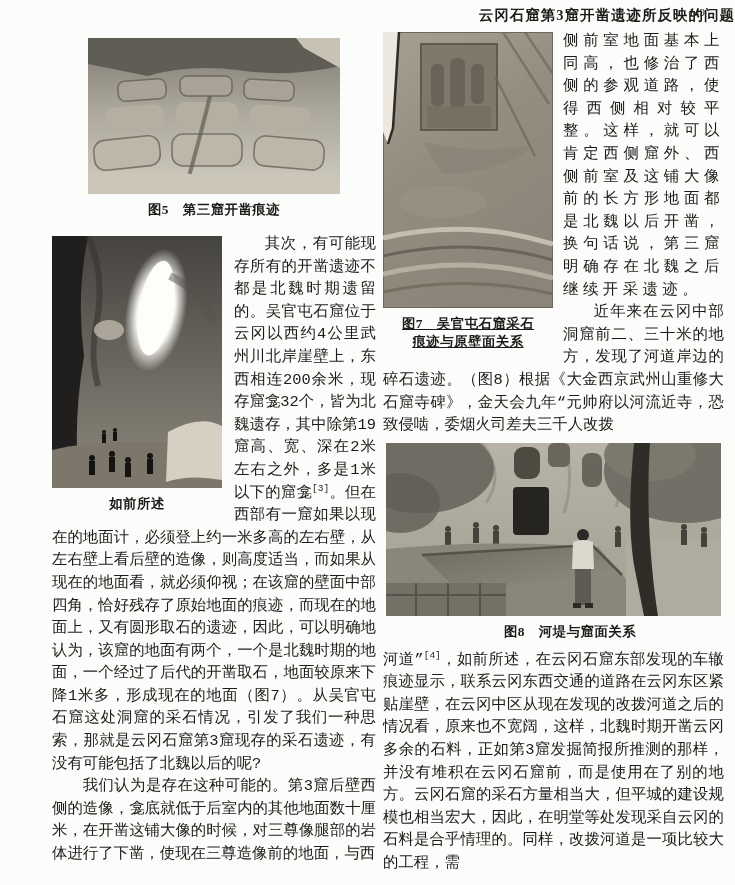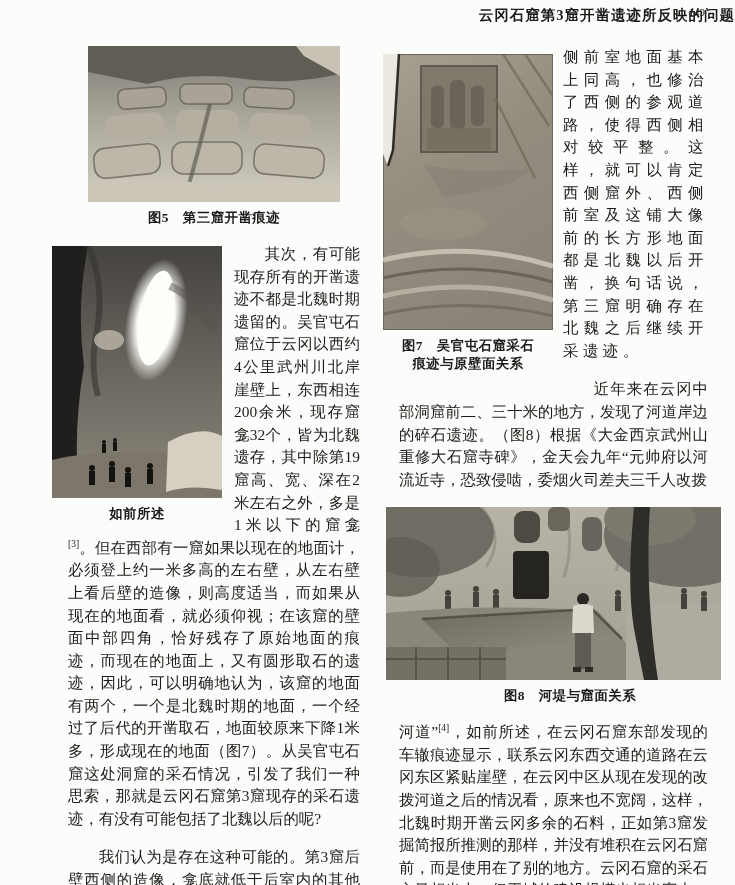--- a/index.html
+++ b/index.html
@@ -9,32 +9,32 @@
     font-family:"Liberation Serif", serif;
   }
   .hdr-title {
     position:absolute; top:6px; left:0; width:100%;
     text-align:right; font-weight:bold; font-size:14.5px; letter-spacing:1px;
   }
   .hdr-page { position:absolute; top:6px; right:30px; font-size:11px; }
   .col { position:absolute; top:30px; }
   .col-left  { left:52px;  width:324px; }
   .col-right { left:383px; width:341px; }
-  p { margin:16px; font-size:15.4px; line-height:22.6px; text-align:justify; text-justify:inter-character; }
+  p { margin:0; font-size:15.4px; line-height:22.6px; text-align:justify; text-justify:inter-character;font-family:Liberation Mono, monospace; }
   .indent { text-indent:2em; }
   .narrowjust { letter-spacing:4.5px; }
   sup { font-size:9.5px; line-height:0; }
   figure { margin:0; padding:0; }
   .figcap {
     font-weight:bold; font-size:13.4px; line-height:18px;
     text-align:center; margin-top:7px; letter-spacing:0.5px;
   }
-  .fig5 { width:252px; margin:16px auto 14px auto; }
+  .fig5 { width:252px; margin:8px auto 14px auto; }
   .fig6 { float:left; width:170px; margin:3px 12px 6px 0; }
-  .fig7 { float:left; width:170px; margin:8px 10px 10px 0; }
+  .fig7 { float:left; width:170px; margin:2px 10px 10px 0;text-decoration:underline; }
   .fig8 { width:368px; margin:6px 4px 8px 3px; }
   .photo { display:block; background:#9a958a; }
   .flow { overflow:visible; }
 </style>
 </head>
 <body>
 
 <div class="page">
 
   <div class="hdr-title">云冈石窟第3窟开凿遗迹所反映的问题</div>

